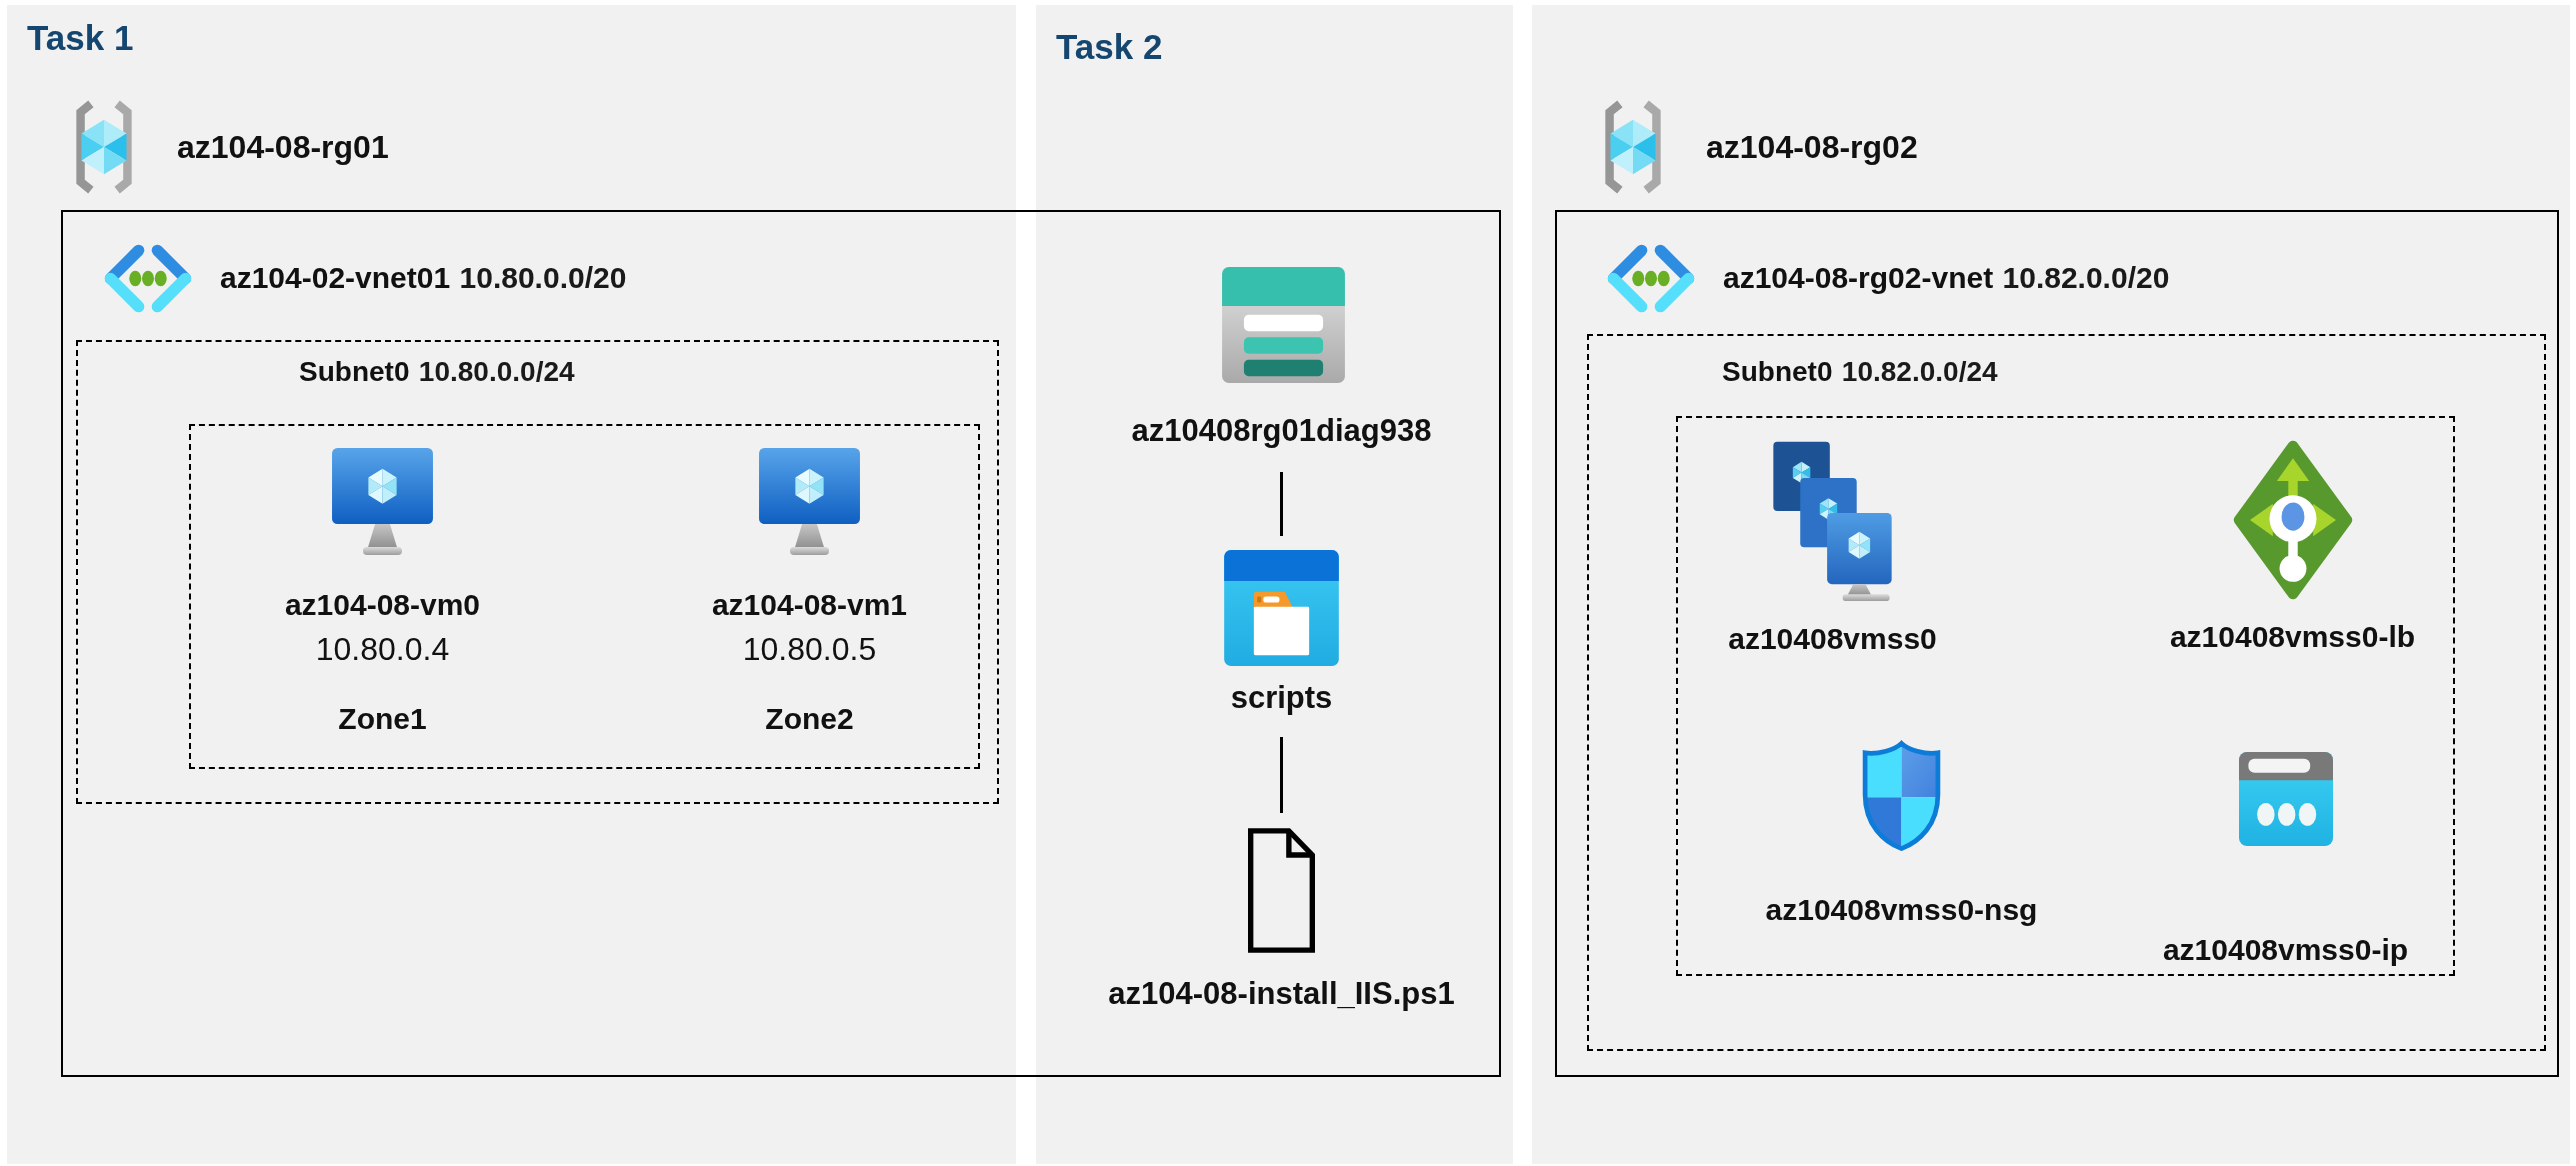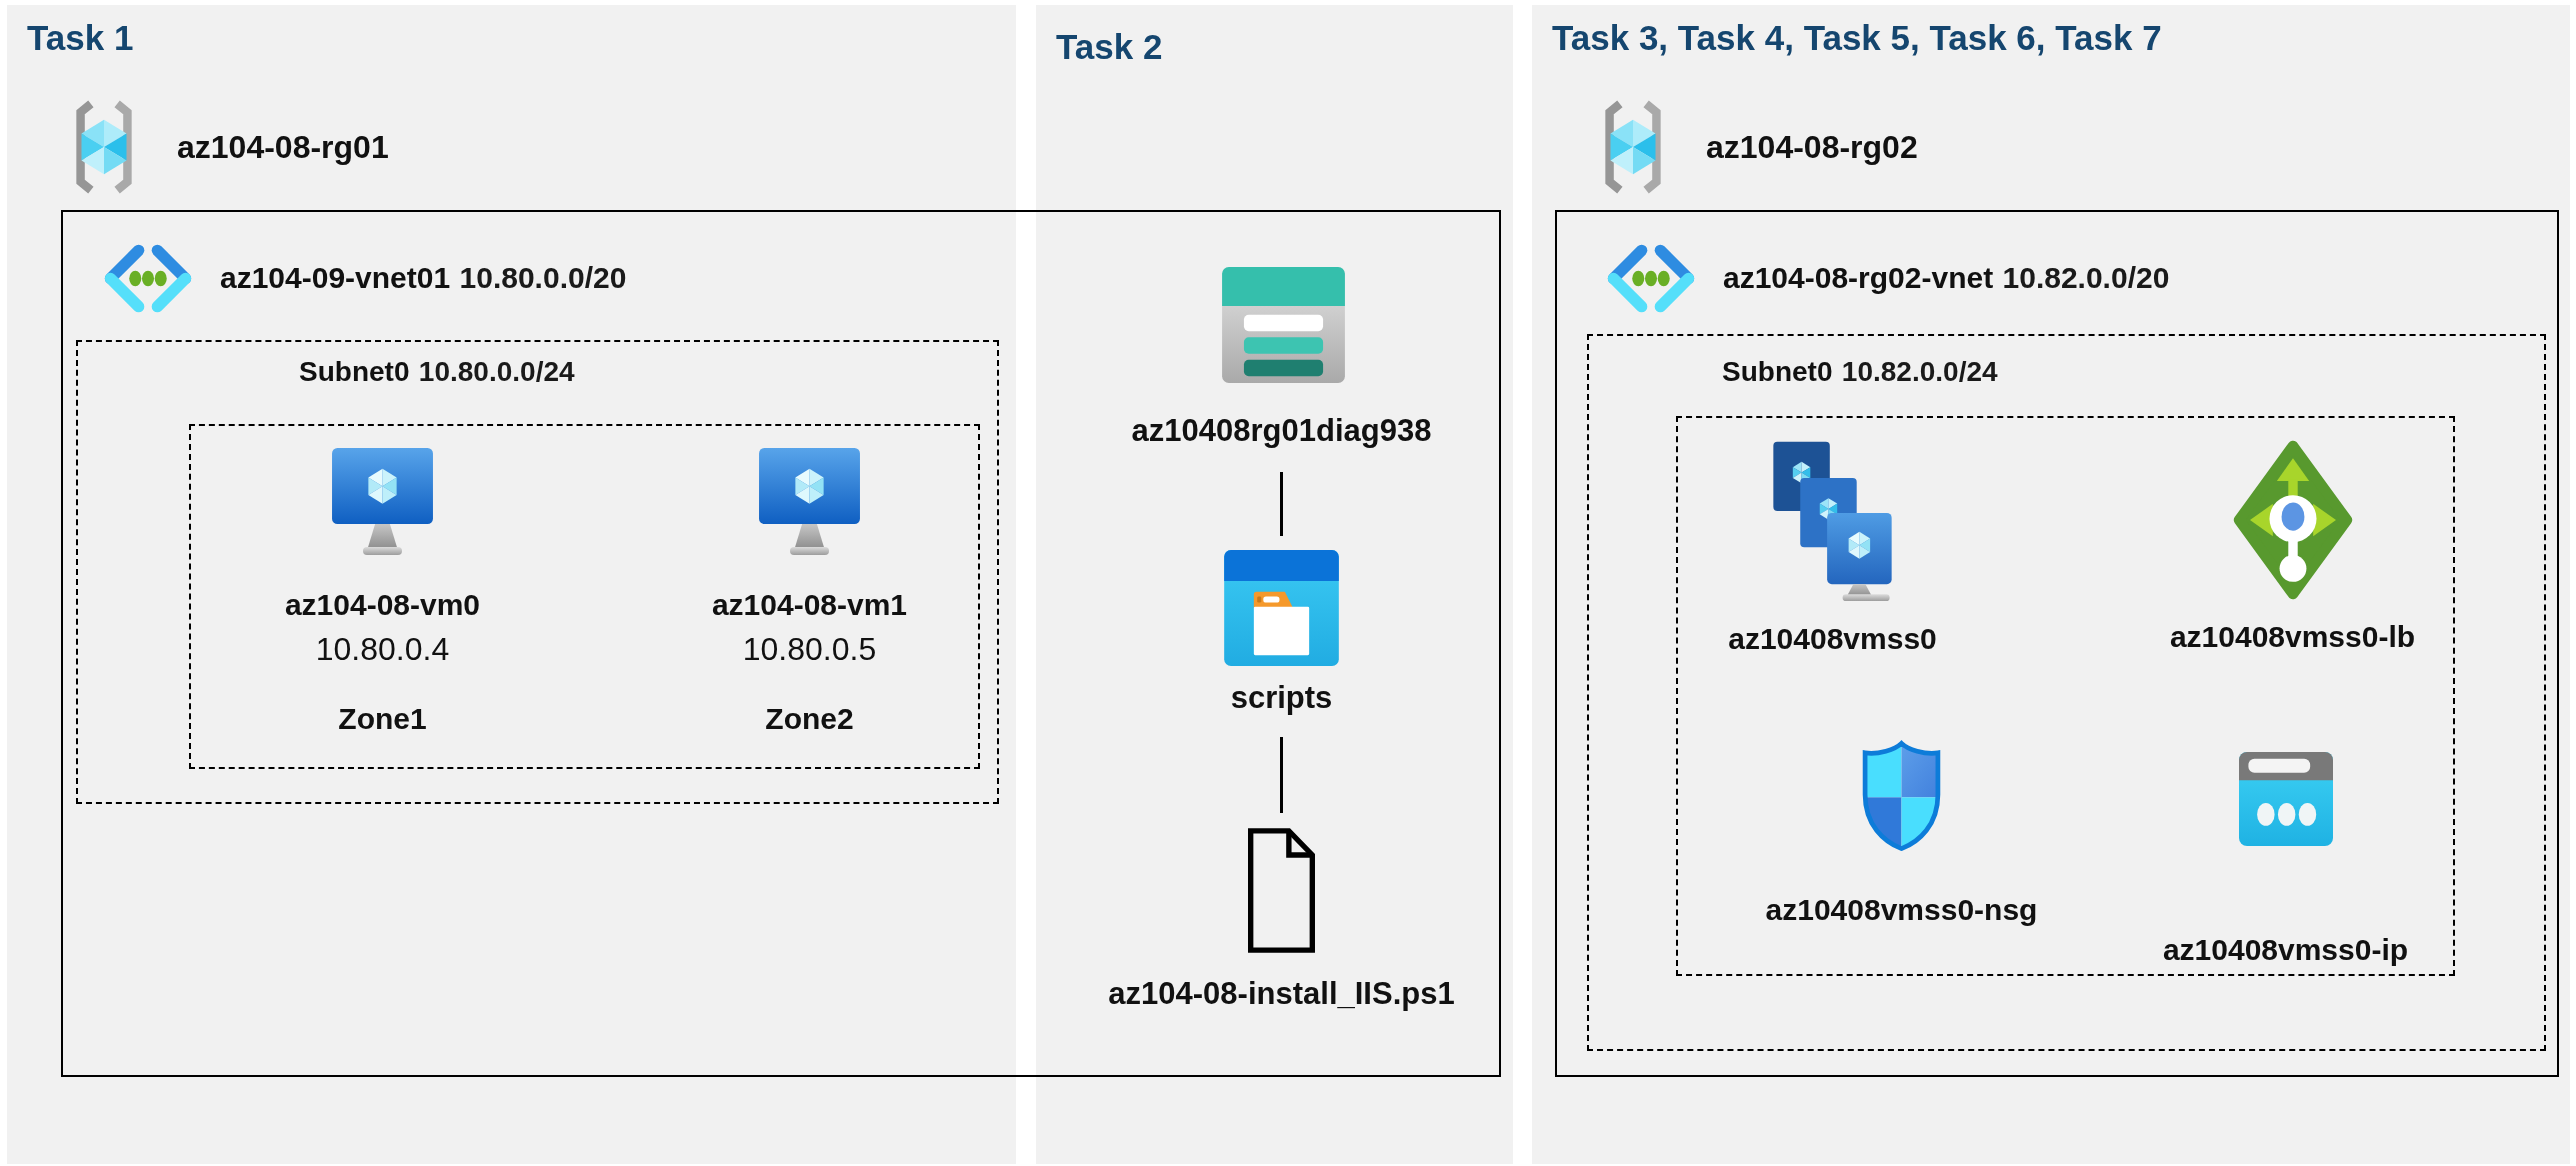--- a/index.html
+++ b/index.html
@@ -66,21 +66,20 @@
 </svg>
 
 <div class="canvas">
 
   <div class="panel" style="left:6.7px;width:1009px;"></div>
   <div class="panel" style="left:1036px;width:477px;"></div>
   <div class="panel" style="left:1532px;width:1038px;"></div>
 
   <div class="hdr" style="left:27px;top:17.5px;">Task 1</div>
   <div class="hdr" style="left:1056px;top:27px;">Task 2</div>
-  <div class="hdr" style="left:1552px;top:17.5px;">Task 3, Task 4, Task 5, Task 6, Task 7</div>
 
   <div class="row" style="left:59px;top:100px;height:94px;gap:28px;">
     <span class="icon">
       <svg width="90" height="94" viewBox="0 0 96 100">
         <path d="M34 4 L23 13 L23 87 L34 96" stroke="#969696" stroke-width="9" fill="none"></path>
         <path d="M62 4 L73 13 L73 87 L62 96" stroke="#A9A9A9" stroke-width="9" fill="none"></path>
         <polygon points="48,21 24,35.5 48,50" fill="#8AE2F7"></polygon>
         <polygon points="48,21 72,35.5 48,50" fill="#AEECFA"></polygon>
         <polygon points="24,35.5 24,64.5 48,50" fill="#4ACFF1"></polygon>
         <polygon points="72,35.5 72,64.5 48,50" fill="#2BBFEB"></polygon>
@@ -98,21 +97,21 @@
       <svg width="96" height="71" viewBox="0 0 142 106">
         <path d="M57 11 L15 53" stroke="#2E8CE1" stroke-width="17" stroke-linecap="round" fill="none"></path>
         <path d="M15 53 L57 95" stroke="#55DFFA" stroke-width="17" stroke-linecap="round" fill="none"></path>
         <path d="M85 11 L127 53" stroke="#2E8CE1" stroke-width="17" stroke-linecap="round" fill="none"></path>
         <path d="M127 53 L85 95" stroke="#55DFFA" stroke-width="17" stroke-linecap="round" fill="none"></path>
         <ellipse cx="52" cy="53" rx="9" ry="11.5" fill="#69AF25"></ellipse>
         <ellipse cx="71" cy="53" rx="9" ry="11.5" fill="#69AF25"></ellipse>
         <ellipse cx="90" cy="53" rx="9" ry="11.5" fill="#69AF25"></ellipse>
       </svg>
     </span>
-    <span class="lbl-vnet"><span class="b">az104-09-vnet01</span><span class="cidr">10.80.0.0/20</span></span>
+    <span class="lbl-vnet"><span class="b">az104-02-vnet01</span><span class="cidr">10.80.0.0/20</span></span>
   </div>
 
   <div class="box-dashed" style="left:76px;top:340px;width:919px;height:460px;"></div>
   <div class="lbl-subnet" style="left:299px;top:356px;"><span class="b">Subnet0</span><span class="cidr">10.80.0.0/24</span></div>
 
   <div class="box-dashed" style="left:189px;top:424px;width:787px;height:341px;"></div>
 
   <div class="col" style="left:261px;top:448px;width:243px;">
     <span class="icon">
       <svg width="101" height="109" viewBox="0 0 150 162">

